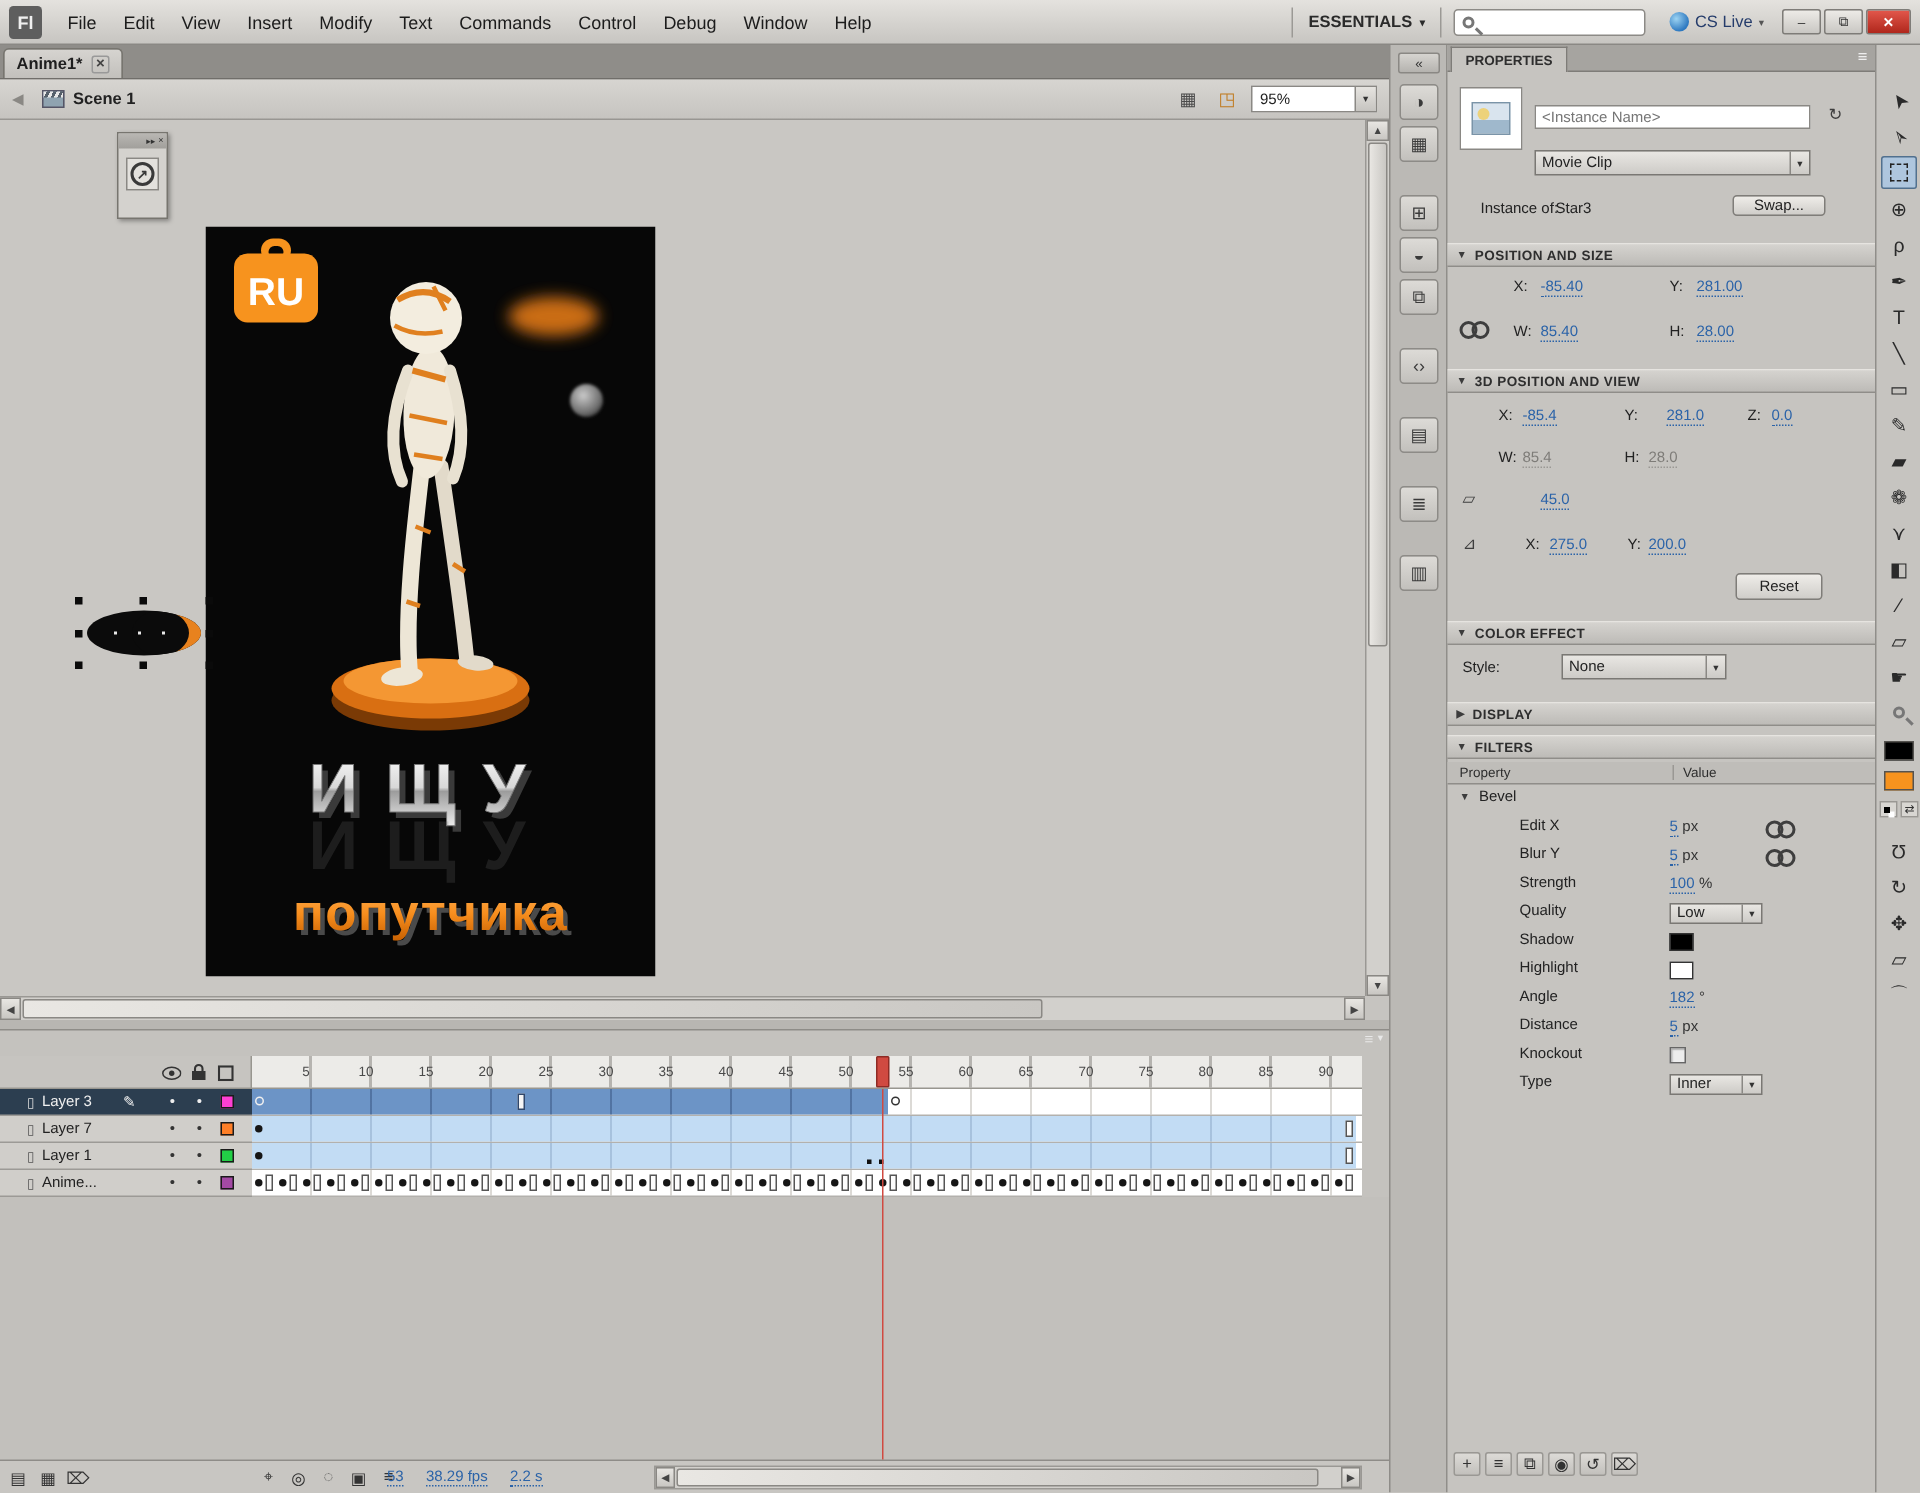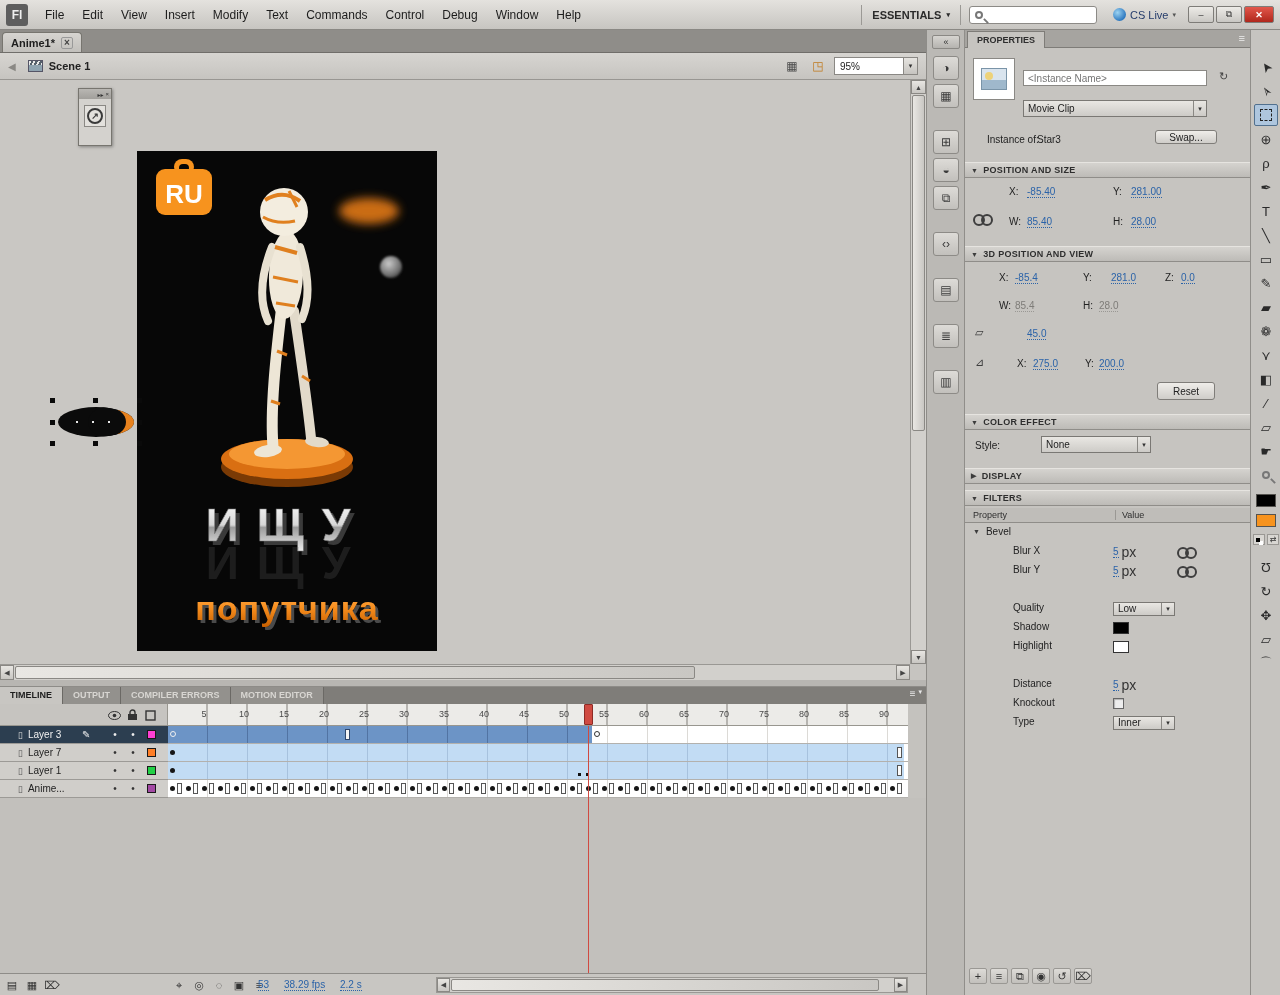--- a/index.html
+++ b/index.html
@@ -114,21 +114,21 @@
 .lbl{font-size:10px;color:#222}
 .glbl{font-size:10px;color:#7E7C78;border-bottom:1px dotted #9A9894}
 .sechead{position:absolute;left:0;width:286px;height:16px;background:linear-gradient(#D5D3CF,#BDBBB7);border-top:1px solid #E6E4E0;border-bottom:1px solid #8F8D89;font-size:9px;font-weight:bold;color:#2E2E2E;display:flex;align-items:center;padding-left:6px;letter-spacing:.3px;gap:5px}
 .sechead .tri{font-size:7px;color:#3C3C3C}
 .theader{position:absolute;left:0;width:286px;height:15px;background:#BFBDB9;border-bottom:1px solid #8F8D89;font-size:9px;color:#2E2E2E}
 .theader .c2{position:absolute;left:150px;border-left:1px solid #9A9894;padding-left:6px}
 #filter-rows{position:absolute;left:0;top:512px;width:286px;height:200px}
 .frowp{position:absolute;left:0;width:286px;height:19px}
 .fname{position:absolute;left:48px;top:3px;font-size:10px;color:#222}
 .vzone{position:absolute;left:148px;top:2px;display:flex;align-items:center;gap:3px;height:15px}
-.funit{font-size:14px;color:#333}
+.funit{font-size:10px;color:#333}
 .fdd{width:62px;height:14px}
 .fswatch{width:16px;height:12px;border:1px solid #333}
 .fcheck{width:11px;height:11px;border:1px solid #666;background:#EDEDED;box-shadow:inset 1px 1px 1px rgba(0,0,0,.25)}
 .chain{position:absolute;left:212px;top:5px;white-space:nowrap}
 .chain::before,.chain::after{content:"";display:inline-block;width:8px;height:8px;border:2px solid #3E3E3E;border-radius:50%;vertical-align:top}
 .chain::after{margin-left:-4px}
 #filters-toolbar{position:absolute;left:4px;top:938px;display:flex;gap:3px}
 #filters-toolbar .sbtn{border:1px solid #9A9894;background:linear-gradient(#DDDBD7,#C2C0BC);border-radius:2px}
 
 #tools{position:absolute;left:1250px;top:30px;width:30px;height:965px;background:#C6C4C0;border-left:1px solid #908E8A}
@@ -302,26 +302,20 @@
 </div>
 <div id="hscroll">
   <div class="scrollbtn" style="left:0;top:0;width:14px;height:15px">◀</div>
   <div class="thumbbar" style="left:15px;top:1px;width:680px;height:13px"></div>
   <div class="scrollbtn" style="right:0;top:0;width:14px;height:15px">▶</div>
 </div>
 <div class="corner"></div>
 <div class="gapstrip"></div>
 
 <div id="timeline">
-  <div id="tl-tabs">
-      <div class="tltab active">TIMELINE</div>
-      <div class="tltab">OUTPUT</div>
-      <div class="tltab">COMPILER ERRORS</div>
-      <div class="tltab">MOTION EDITOR</div>
-    </div>
   <div class="tl-menu">
     <span>≡</span>
     <span style="font-size:7px">▾</span>
   </div>
   <div id="tl-header-left">
     <svg width="13" height="11" style="position:absolute;left:108px;top:6px">
         <ellipse cx="6.5" cy="5.5" rx="6" ry="4" fill="none" stroke="#333"></ellipse>
         <circle cx="6.5" cy="5.5" r="1.8" fill="#333"></circle>
       </svg>
     <svg width="11" height="12" style="position:absolute;left:127px;top:5px">
@@ -636,54 +630,68 @@
   <div class="theader" style="top:478px">
     <span style="position:absolute;left:8px;top:2px">Property</span>
     <span class="c2" style="top:2px">Value</span>
   </div>
   <div class="abs" style="left:8px;top:496px;display:flex;gap:6px;align-items:center">
     <span style="font-size:7px;color:#3C3C3C">▼</span>
     <span class="lbl">Bevel</span>
   </div>
   <div id="filter-rows">
       <div class="frowp" style="top: 0px;">
-        <span class="fname">Blur X</span>
+        <span class="fname">Edit X</span>
         <div class="vzone">
           <span class="hot">5</span>
           <span class="funit">px</span>
         </div>
         <span class="chain"></span>
       </div>
       <div class="frowp" style="top: 19px;">
         <span class="fname">Blur Y</span>
         <div class="vzone">
           <span class="hot">5</span>
           <span class="funit">px</span>
         </div>
         <span class="chain"></span>
+      </div>
+      <div class="frowp" style="top: 38px;">
+        <span class="fname">Strength</span>
+        <div class="vzone">
+          <span class="hot">100</span>
+          <span class="funit">%</span>
+        </div>
       </div>
       <div class="frowp" style="top: 57px;">
         <span class="fname">Quality</span>
         <div class="vzone">
           <div class="dd fdd">
             <span>Low</span>
             <span class="arr">▾</span>
           </div>
         </div>
       </div>
       <div class="frowp" style="top: 76px;">
         <span class="fname">Shadow</span>
         <div class="vzone">
           <div class="fswatch" style="background: rgb(0, 0, 0);"></div>
         </div>
       </div>
       <div class="frowp" style="top: 95px;">
         <span class="fname">Highlight</span>
         <div class="vzone">
           <div class="fswatch" style="background: rgb(255, 255, 255);"></div>
+        </div>
+      </div>
+      <div class="frowp" style="top: 114px;">
+        <span class="fname">Angle</span>
+        <div class="vzone">
+          <span class="hot">182</span>
+          <span class="funit">°</span>
         </div>
       </div>
       <div class="frowp" style="top: 133px;">
         <span class="fname">Distance</span>
         <div class="vzone">
           <span class="hot">5</span>
           <span class="funit">px</span>
         </div>
       </div>
       <div class="frowp" style="top: 152px;">

